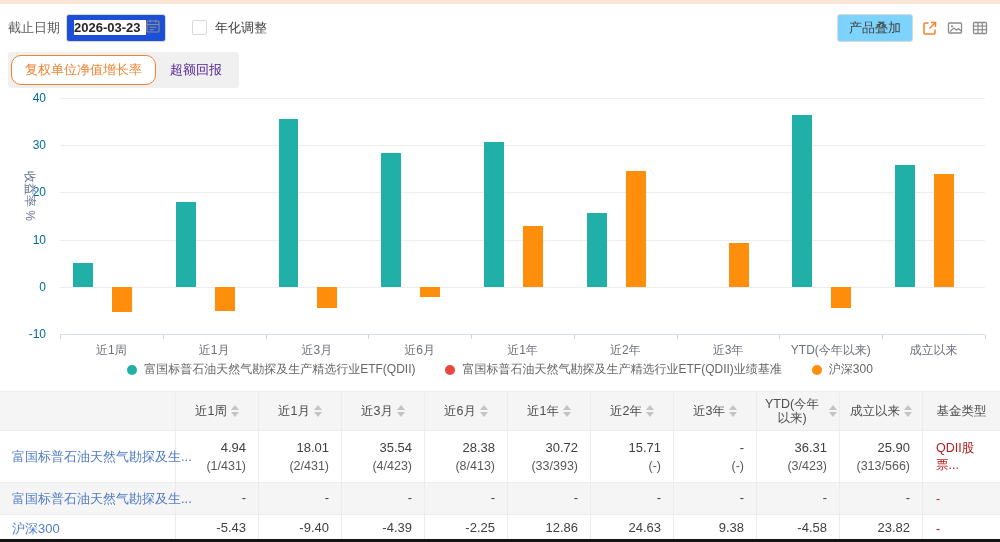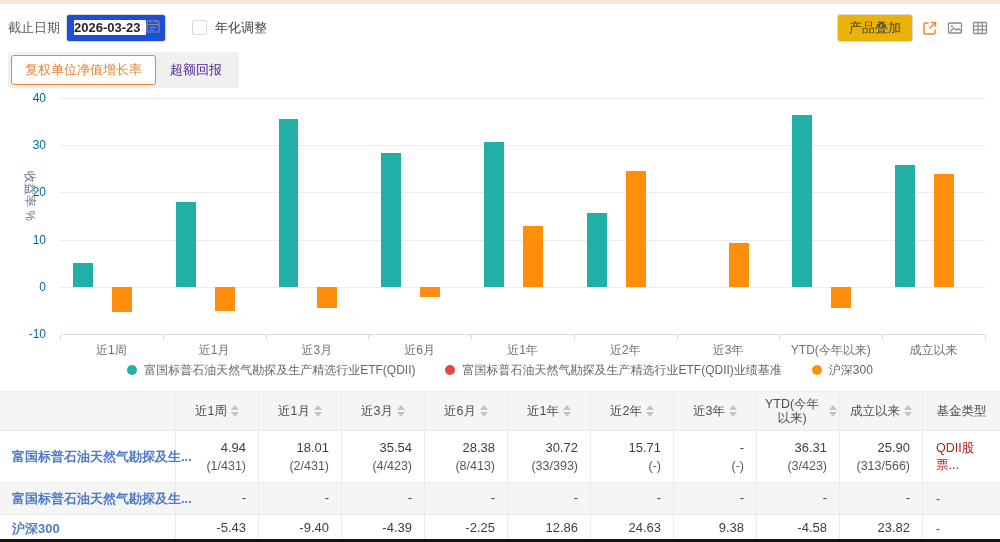--- a/index.html
+++ b/index.html
@@ -10,56 +10,56 @@
   
   .toolbar { display: flex; align-items: center; padding: 9px 12px 0 8px; height: 38px; }
   .date-label { font-size: 13px; color: #595959; }
   .date-box { display: flex; align-items: center; justify-content: space-between; margin-left: 6px;
               width: 100px; height: 28px; border: 1px solid #d9d9d9; border-radius: 3px; padding: 0 7px; background: #1d4ed8; }
   .date-input { border: none; outline: none; width: 72px; font-size: 13px; font-weight: 700; color: #262626;
                 font-family: "Liberation Sans", sans-serif; }
   .checkbox { width: 15px; height: 15px; border: 1px solid #d9d9d9; border-radius: 2px; background: #fff; margin-left: 26px; }
   .annualize-label { font-size: 13px; color: #404040; margin-left: 8px; }
   .spacer { flex: 1; }
-  .overlay-btn { height: 28px; padding: 0 11px; background: #eab308; border: 1px solid #d9d9d9; border-radius: 3px;
+  .overlay-btn { height: 28px; padding: 0 11px; background: #7dd3fc; border: 1px solid #d9d9d9; border-radius: 3px;
                  font-size: 13px; color: #404040; font-family: inherit; cursor: pointer; }
   .icon-btn { margin-left: 9px; display: inline-flex; align-items: center; cursor: pointer; }
 
   
   .tabbar { display: inline-flex; align-items: center; margin: 10px 0 0 8px; background: #f0f0f0;
             border-radius: 3px; padding: 3px; }
   .tab { font-size: 13px; color: #4c1d95; padding: 5px 13px; cursor: pointer; border: 1px solid transparent; }
-  .tab.active { background: #fff; border: 1px solid #f08431; color: #f08431; border-radius: 3px; font-family: Liberation Mono, monospace; }
+  .tab.active { background: #fff; border: 1px solid #f08431; color: #f08431; border-radius: 10px; font-family: Liberation Mono, monospace; }
 
   
   .chart { position: relative; width: 1000px; height: 262px; margin-top: 6px; }
   .gridline { position: absolute; height: 1px; background: #ededed; }
   .axis-line { position: absolute; height: 1px; background: #d9dfeb; }
   .ytick-label { position: absolute; width: 46px; text-align: right; font-size: 12px; color: #0369a1; }
   .yaxis-name { position: absolute; font-size: 12px; color: #64708e; white-space: nowrap;
                 transform: translate(-50%,-50%) rotate(90deg); }
   .xtick { position: absolute; width: 1px; height: 4px; background: #ccd3e0; }
   .xlabel { position: absolute; font-size: 12px; color: #6e7079; text-align: center; }
   .bar { position: absolute; }
 
   
-  .legend { display: flex; justify-content: center; align-items: center; gap: 30px; margin-top: 5px; height: 18px; }
+  .legend { display: flex; justify-content: center; align-items: flex-start; gap: 30px; margin-top: 5px; height: 18px; }
   .legend-item { display: flex; align-items: center; gap: 7px; cursor: pointer; }
   .legend-dot { width: 10px; height: 10px; border-radius: 50%; }
   .legend-label { font-size: 12px; color: #666; }
 
   
   .table { margin-top: 12px; width: 1000px; border-top: 1px solid #ececec; }
   .trow { display: grid; grid-template-columns: 176px repeat(9, 83px) 1fr; border-bottom: 1px solid #ececec; }
   .cell { border-right: 1px solid #ececec; display: flex; flex-direction: column; justify-content: center; }
   .cell:last-child { border-right: none; }
   .thead .cell { background: #f5f5f5; height: 38px; flex-direction: row; align-items: center; justify-content: center;
                  font-size: 12.5px; color: #4d4d4d; text-align: center; line-height: 1.15; padding: 0 2px; }
   .tbody-row .cell { align-items: flex-end; padding-right: 12px; }
-  .tbody-row .cell.name-cell { align-items: flex-start; padding: 0 8px 0 12px; font-weight: bold; }
+  .tbody-row .cell.name-cell { align-items: flex-start; padding: 0 8px 0 12px; }
   .tbody-row .cell.type-cell { align-items: flex-start; padding-left: 13px; }
   .row-main { height: 52px; }
   .row-bench { height: 32px; background: #f5f5f5; }
   .row-index { height: 28px; }
   .fund-link { font-size: 13px; color: #4e7bc8; cursor: pointer; white-space: nowrap; overflow: hidden; }
   .val-line { font-size: 13px; color: #404040; line-height: 1.55; }
   .rank-line { font-size: 12.5px; color: #595959; line-height: 1.4; }
   .type-text { font-size: 12.5px; color: #b91c1c; }
 
   

